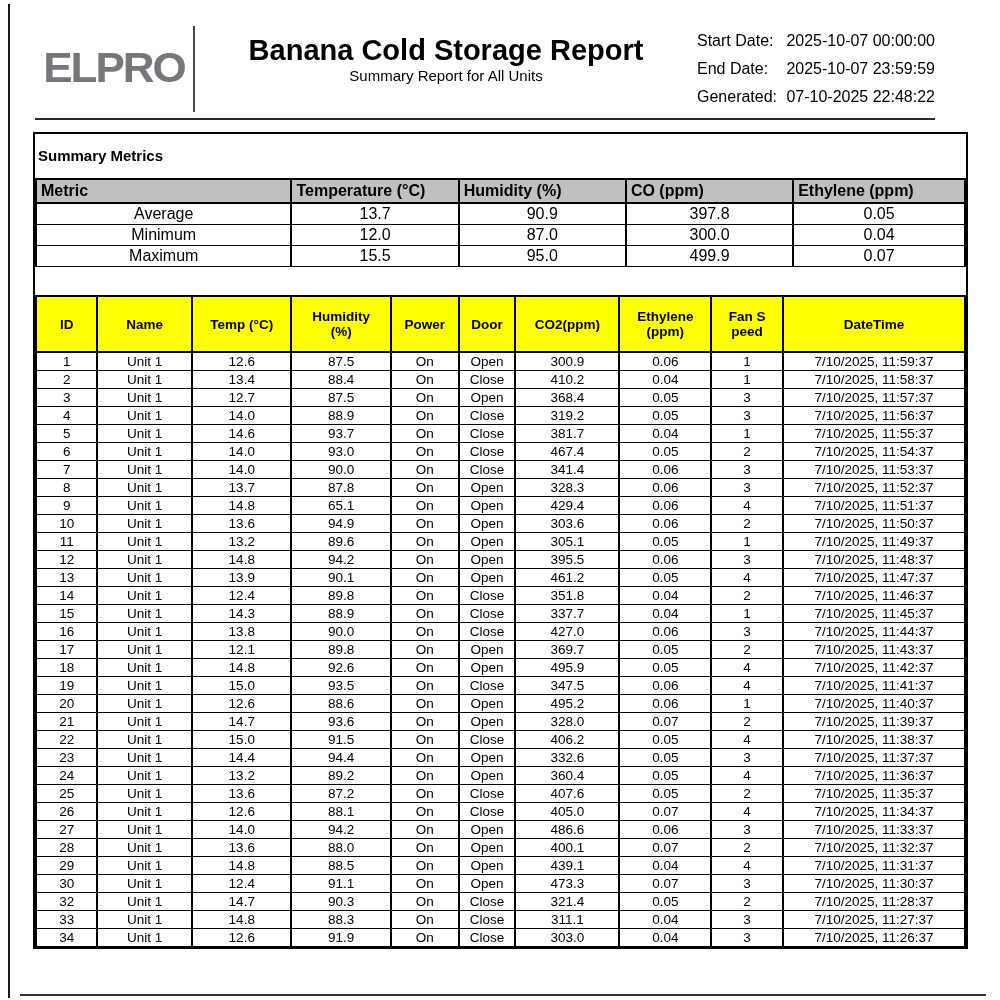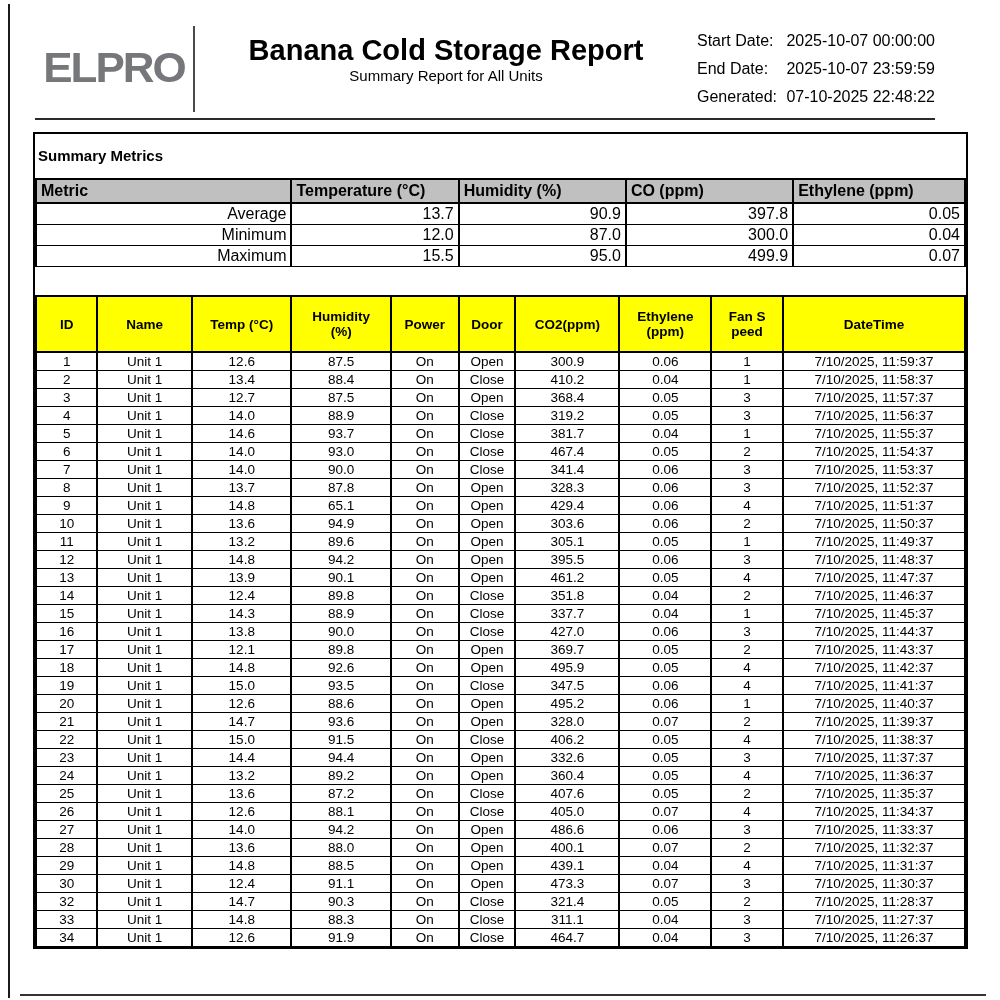--- a/index.html
+++ b/index.html
@@ -26,21 +26,21 @@
 
   .container { position:absolute; top:132px; left:33px; width:935px; border:2px solid #000;
                background:#fff; }
   .section-title { font-weight:bold; font-size:15px; margin:13px 0 0 3px; }
 
   table { border-collapse:collapse; width:100%; table-layout:fixed; }
 
   .summary { margin-top:14px; font-size:16px; }
   .summary th { background:#c0c0c0; font-weight:bold; text-align:left;
                 padding:2px 4px; border:2px solid #000; height:20px; }
-  .summary td { text-align:right; padding:1px 4px; height:17px;
+  .summary td { text-align:center; padding:1px 4px; height:17px;
                 border:1px solid #000; border-left-width:2px; border-right-width:2px; }
 
   .readings { margin-top:28px; font-size:13.5px; }
   .readings th { background:#ffff00; font-weight:bold; text-align:center; vertical-align:middle;
                  padding:3px 1px; border:2px solid #000; height:56px; }
   .readings td { text-align:center; padding:1px 2px; height:16px;
                  border:1px solid #000; border-left-width:2px; border-right-width:2px; }
   .readings th:nth-child(4) span { display:inline-block; width:70px; }
   .readings th:nth-child(8) span { display:inline-block; width:66px; }
   .readings th:nth-child(9) span { display:inline-block; width:37px; word-break:break-all; }
@@ -536,21 +536,21 @@
             <td>3</td>
             <td>7/10/2025, 11:27:37</td>
           </tr>
           <tr>
             <td>34</td>
             <td>Unit 1</td>
             <td>12.6</td>
             <td>91.9</td>
             <td>On</td>
             <td>Close</td>
-            <td>464.7</td>
+            <td>303.0</td>
             <td>0.04</td>
             <td>3</td>
             <td>7/10/2025, 11:26:37</td>
           </tr>
         </tbody>
     </table>
   </section>
 
   <div class="footer-rule"></div>
 

